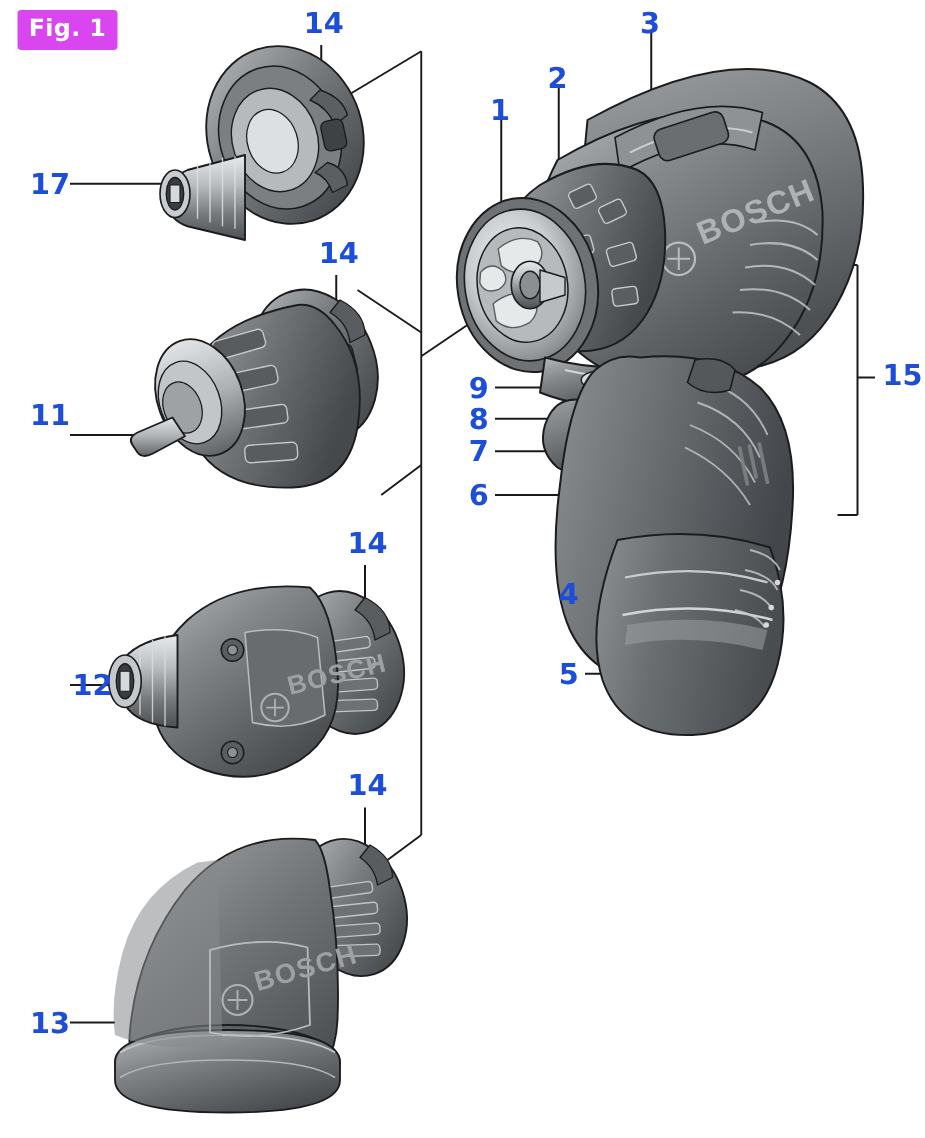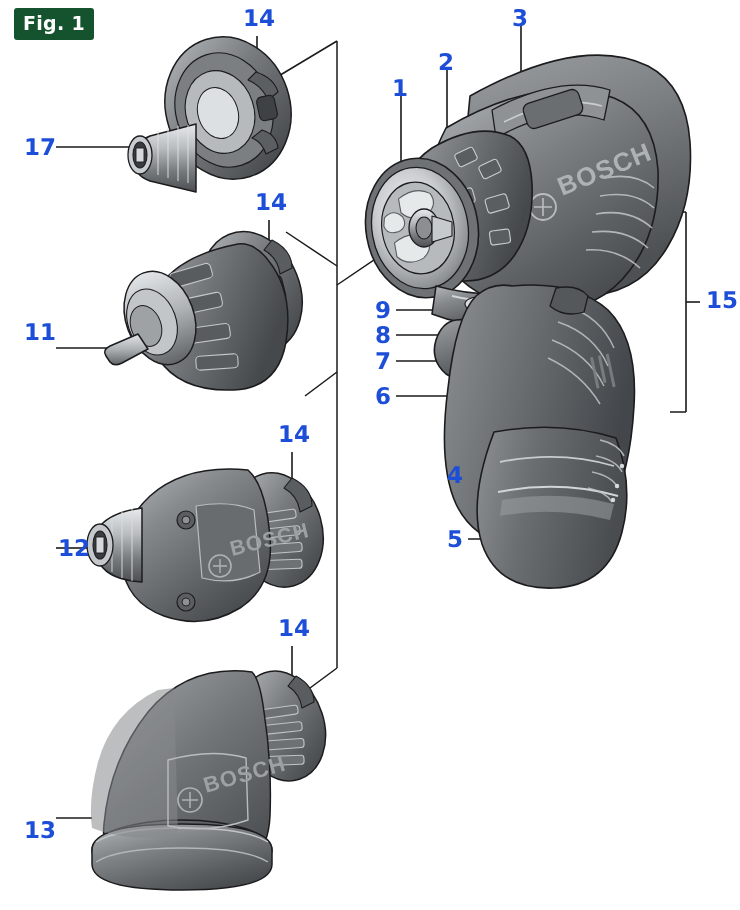--- a/index.html
+++ b/index.html
@@ -8,21 +8,21 @@
     width:740px;height:910px;position:relative;overflow:hidden;
     font-family:"Liberation Sans",sans-serif;
     color:#111111;
   }
   #figure-root{position:absolute;inset:0;width:740px;height:910px;}
   svg.layer{position:absolute;left:0;top:0;width:740px;height:910px;}
 
   
   #fig-badge{
     position:absolute;left:14px;top:8px;
-    background:#14532d;color:#ffffff;
+    background:#d946ef;color:#ffffff;
     font-family:"DejaVu Sans",sans-serif;
     font-weight:bold;font-size:19px;line-height:1;
     padding:6px 9px 7px 9px;border-radius:3px;
     letter-spacing:0.3px;white-space:nowrap;
     z-index:40;
   }
 
   
   .callout{
     position:absolute;z-index:30;
@@ -326,21 +326,21 @@
 
   <div id="fig-badge">Fig. 1</div>
 
   <div class="callout" style="left:243px;top:8px;">14</div>
   <div class="callout" style="left:24px;top:137px;">17</div>
   <div class="callout" style="left:255px;top:192px;">14</div>
   <div class="callout" style="left:24px;top:322px;">11</div>
   <div class="callout" style="left:278px;top:424px;">14</div>
   <div class="callout" style="left:24px;top:538px;margin-left:34px;">12</div>
   <div class="callout" style="left:278px;top:618px;">14</div>
-  <div class="callout" style="left:24px;top:808px;margin-top:12px;">13</div>
+  <div class="callout" style="left:24px;top:808px;">13</div>
   <div class="callout" style="left:392px;top:78px;">1</div>
   <div class="callout" style="left:438px;top:52px;">2</div>
   <div class="callout" style="left:512px;top:8px;">3</div>
   <div class="callout" style="left:375px;top:300px;">9</div>
   <div class="callout" style="left:375px;top:325px;">8</div>
   <div class="callout" style="left:375px;top:351px;">7</div>
   <div class="callout" style="left:375px;top:386px;">6</div>
   <div class="callout" style="left:447px;top:465px;">4</div>
   <div class="callout" style="left:447px;top:529px;">5</div>
   <div class="callout" style="left:706px;top:290px;">15</div>

